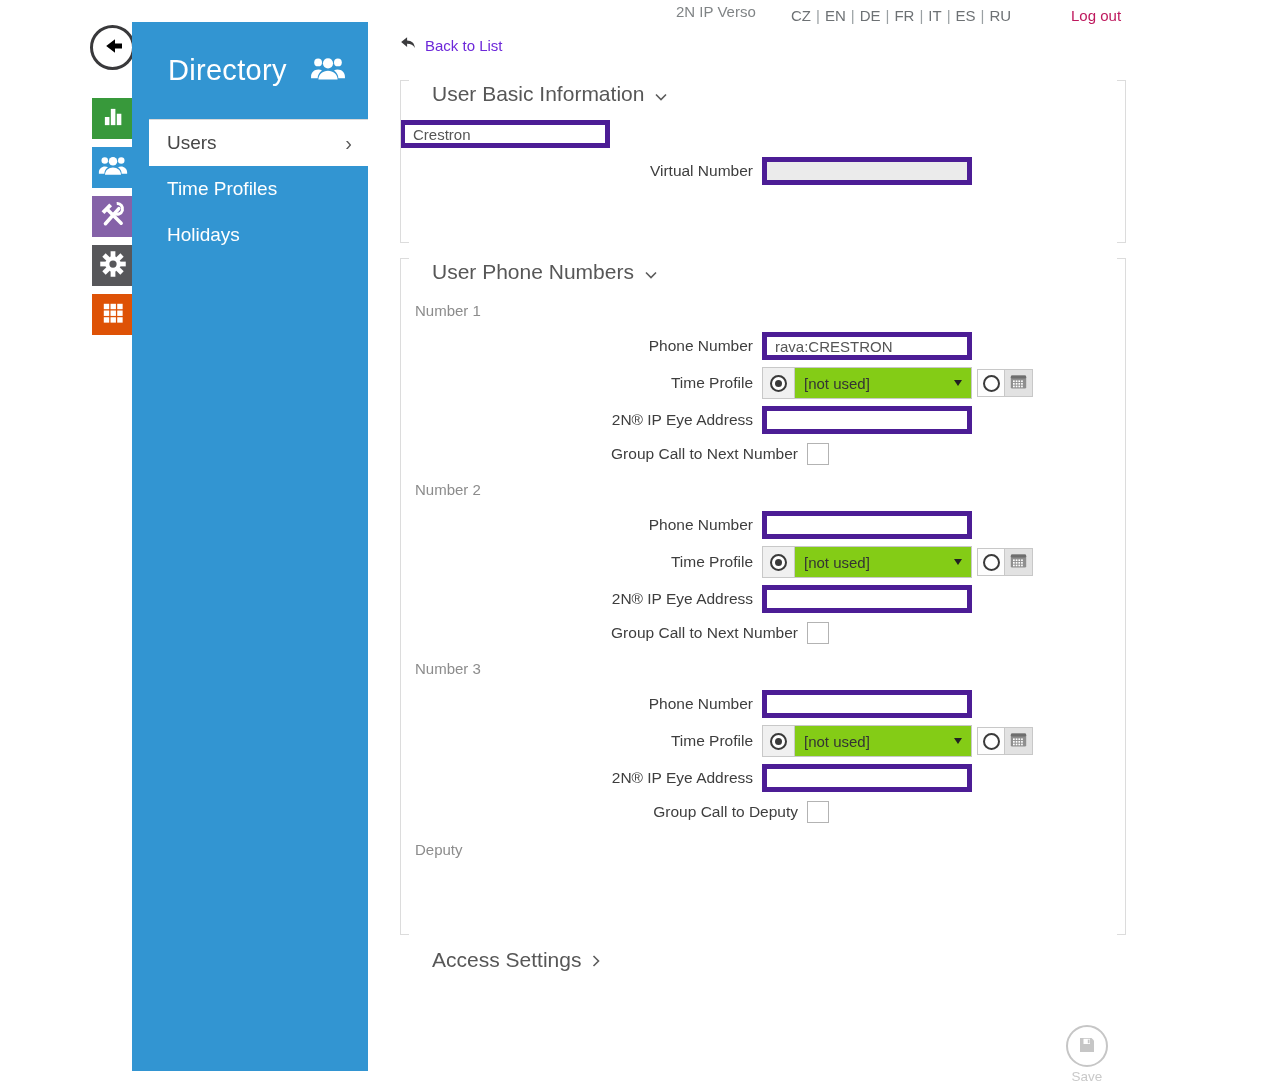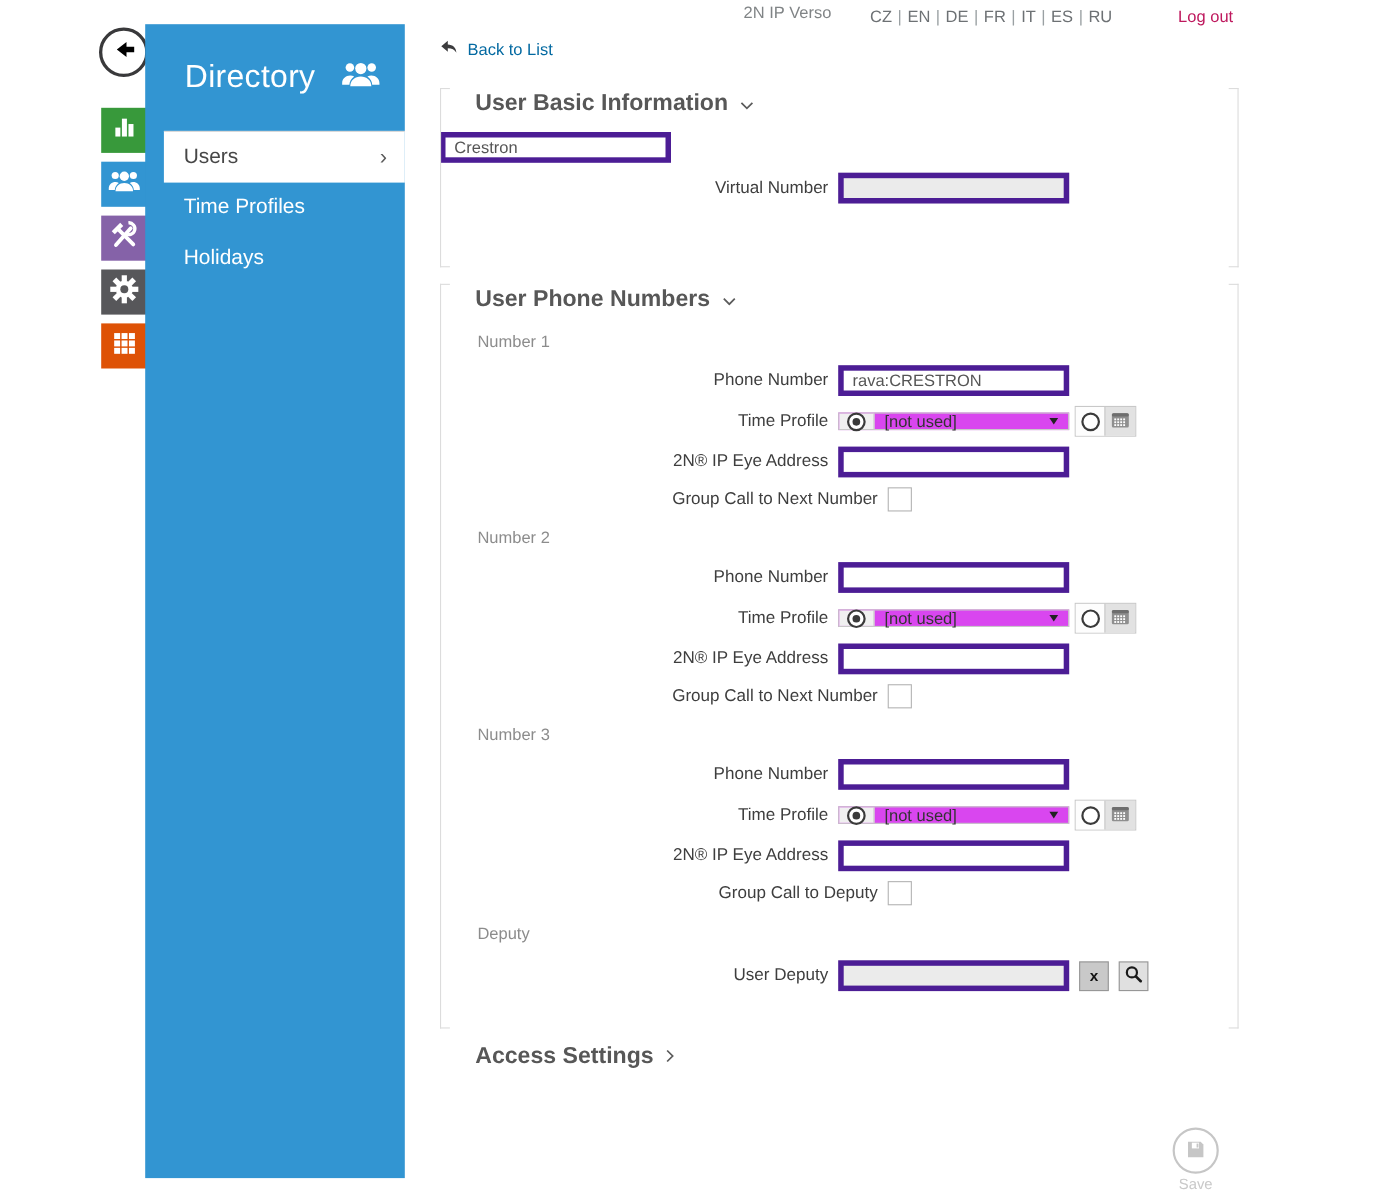--- a/index.html
+++ b/index.html
@@ -34,52 +34,52 @@
   .sb-title{color:#fff;font-size:29px;font-weight:300;letter-spacing:.3px;}
   .sb-item{height:46px;display:flex;align-items:center;color:#fff;font-size:19px;
     font-weight:300;padding-left:35px;cursor:pointer;}
   .sb-item.active{background:#fff;margin-left:17px;padding-left:18px;padding-right:16px;
     color:#474747;justify-content:space-between;border-top:1px solid #d9d9d9;}
   .sb-item.active .chev{color:#5a5a5a;font-size:20px;line-height:1;}
 
   
   #main{position:absolute;left:400px;top:0;width:726px;}
   .back-link{position:absolute;left:0;top:36px;display:flex;align-items:center;gap:8px;
-    font-size:15px;color:#0369a1;cursor:pointer;}
+    font-size:15px;color:#6d28d9;cursor:pointer;}
 
   .section{position:absolute;left:0;width:726px;}
   .brk{position:absolute;top:0;bottom:0;width:8px;pointer-events:none;
     border-top:1px solid #dcdcdc;border-bottom:1px solid #dcdcdc;}
   .brk-l{left:0;border-left:1px solid #dcdcdc;}
   .brk-r{right:0;border-right:1px solid #dcdcdc;}
   #sec-basic{top:80px;height:163px;}
   #sec-phones{top:258px;height:677px;}
   #sec-access{top:946px;height:40px;}
 
   .section-title{margin:0 0 12px 32px;height:28px;display:flex;align-items:center;gap:11px;
-    font-size:21px;font-weight:700;color:#575757;cursor:pointer;}
+    font-size:21px;font-weight:400;color:#575757;cursor:pointer;}
 
   .frow{display:flex;align-items:center;height:28px;margin-bottom:9px;}
   .flabel{width:362px;text-align:right;padding-right:9px;box-sizing:border-box;
     color:#3e3e3e;font-size:15.5px;white-space:nowrap;}
   .inp{width:210px;height:28px;box-sizing:border-box;border:5px solid #4c1d95;
     padding:0 8px;font-size:15px;color:#555;background:#fff;font-family:inherit;outline:none;}
   .inp:disabled{background:#ebebeb;color:#777;}
 
-  .numhead{margin:16px 0 12px 34px;font-size:15px;line-height:18px;color:#8c8c8c;}
+  .numhead{margin:16px 0 12px 15px;font-size:15px;line-height:18px;color:#8c8c8c;}
   .numhead.deputy{margin-top:18px;}
 
   .cbrow{display:flex;align-items:center;height:22px;margin:4px 0 9px 0;padding-left:45px;}
   .checkbox{width:22px;height:22px;box-sizing:border-box;border:1px solid #b3b3b3;
     background:#fff;cursor:pointer;}
 
   
   .tp{display:flex;align-items:center;}
-  .tp-combo{display:flex;width:210px;height:16px;box-sizing:border-box;
-    border:1px solid #c8c8c8;background:#d946ef;}
+  .tp-combo{display:flex;width:210px;height:32px;box-sizing:border-box;
+    border:1px solid #c8c8c8;background:#84cc16;}
   .tp-cell{width:31px;display:flex;align-items:center;justify-content:center;
     background:#f0f0f0;border-right:1px solid #c8c8c8;}
   .tp-sel{flex:1;display:flex;align-items:center;padding:0 9px;font-size:15px;color:#333;
     cursor:pointer;position:relative;}
   .tp-sel .selval{flex:1;}
   .caret{width:0;height:0;border-left:4.5px solid transparent;border-right:4.5px solid transparent;
     border-top:6px solid #222;}
   .tp-group2{display:flex;height:28px;box-sizing:border-box;border:1px solid #c8c8c8;margin-left:5px;}
   .tp-cell2{width:26px;display:flex;align-items:center;justify-content:center;background:#fdfdfd;}
   .tp-cal{width:28px;display:flex;align-items:center;justify-content:center;background:#e2e2e2;
@@ -419,33 +419,20 @@
       <div class="frow">
         <span class="flabel">2N® IP Eye Address</span>
         <input class="inp" type="text" value="" style="">
       </div>
       <div class="cbrow">
         <span class="flabel">Group Call to Deputy</span>
         <div class="checkbox"></div>
       </div>
 
       <div class="numhead deputy">Deputy</div>
-      <div class="frow" style="margin-top:14px;">
-        <span class="flabel">User Deputy</span>
-        <input class="inp" type="text" disabled="" value="" style="">
-        <button class="btn27 btn-x">x</button>
-        <button class="btn27 btn-search">
-          <span>
-            <svg width="17" height="17" viewBox="0 0 17 17">
-              <circle cx="7" cy="7" r="4.6" fill="none" stroke="#1a1a1a" stroke-width="2"></circle>
-              <line x1="10.6" y1="10.6" x2="15" y2="15" stroke="#1a1a1a" stroke-width="2.4" stroke-linecap="round"></line>
-            </svg>
-          </span>
-        </button>
-      </div>
     </div>
 
     <div class="section" id="sec-access">
       <div class="section-title">
         <span>Access Settings</span>
         <span>
           <svg width="8" height="12" viewBox="0 0 8 12">
               <path d="M1.5 1 6.5 6 1.5 11" stroke="#5c5c5c" stroke-width="1.6" fill="none"></path>
             </svg>
         </span>

